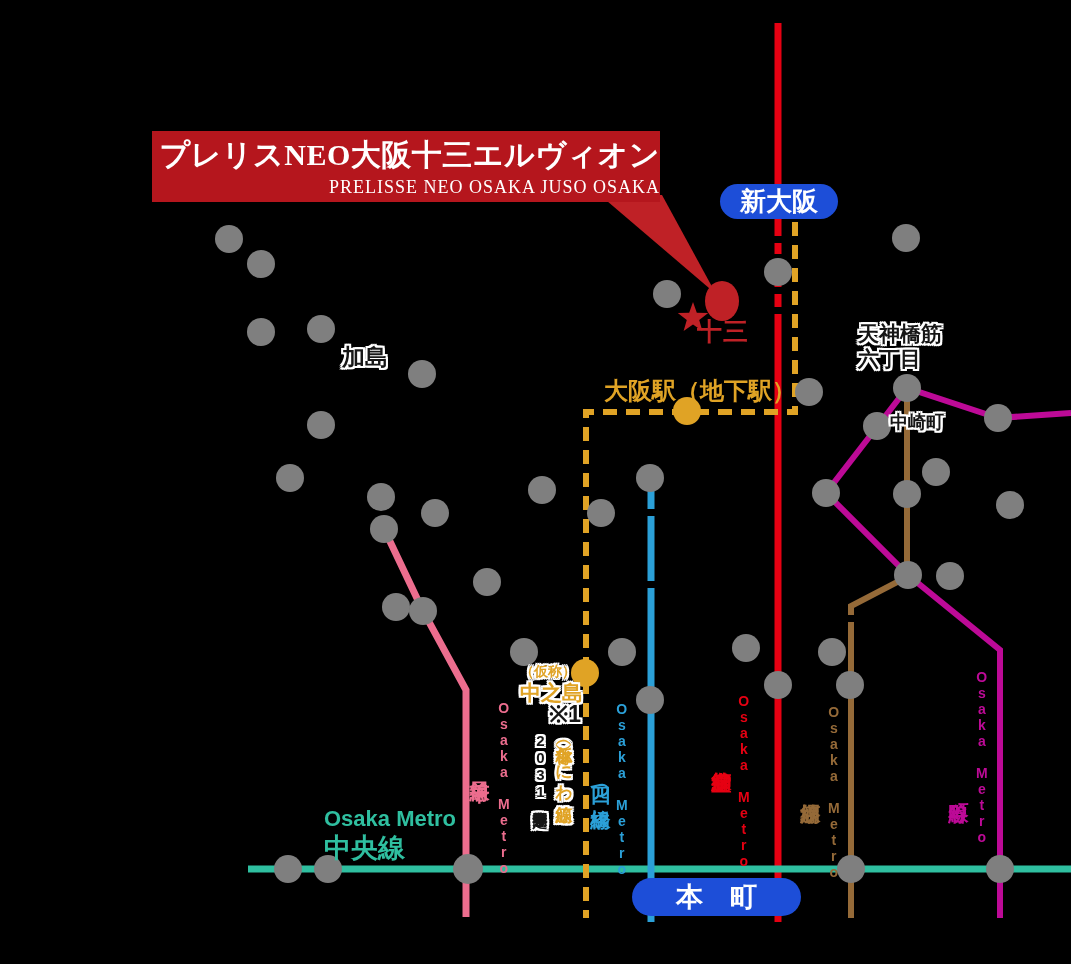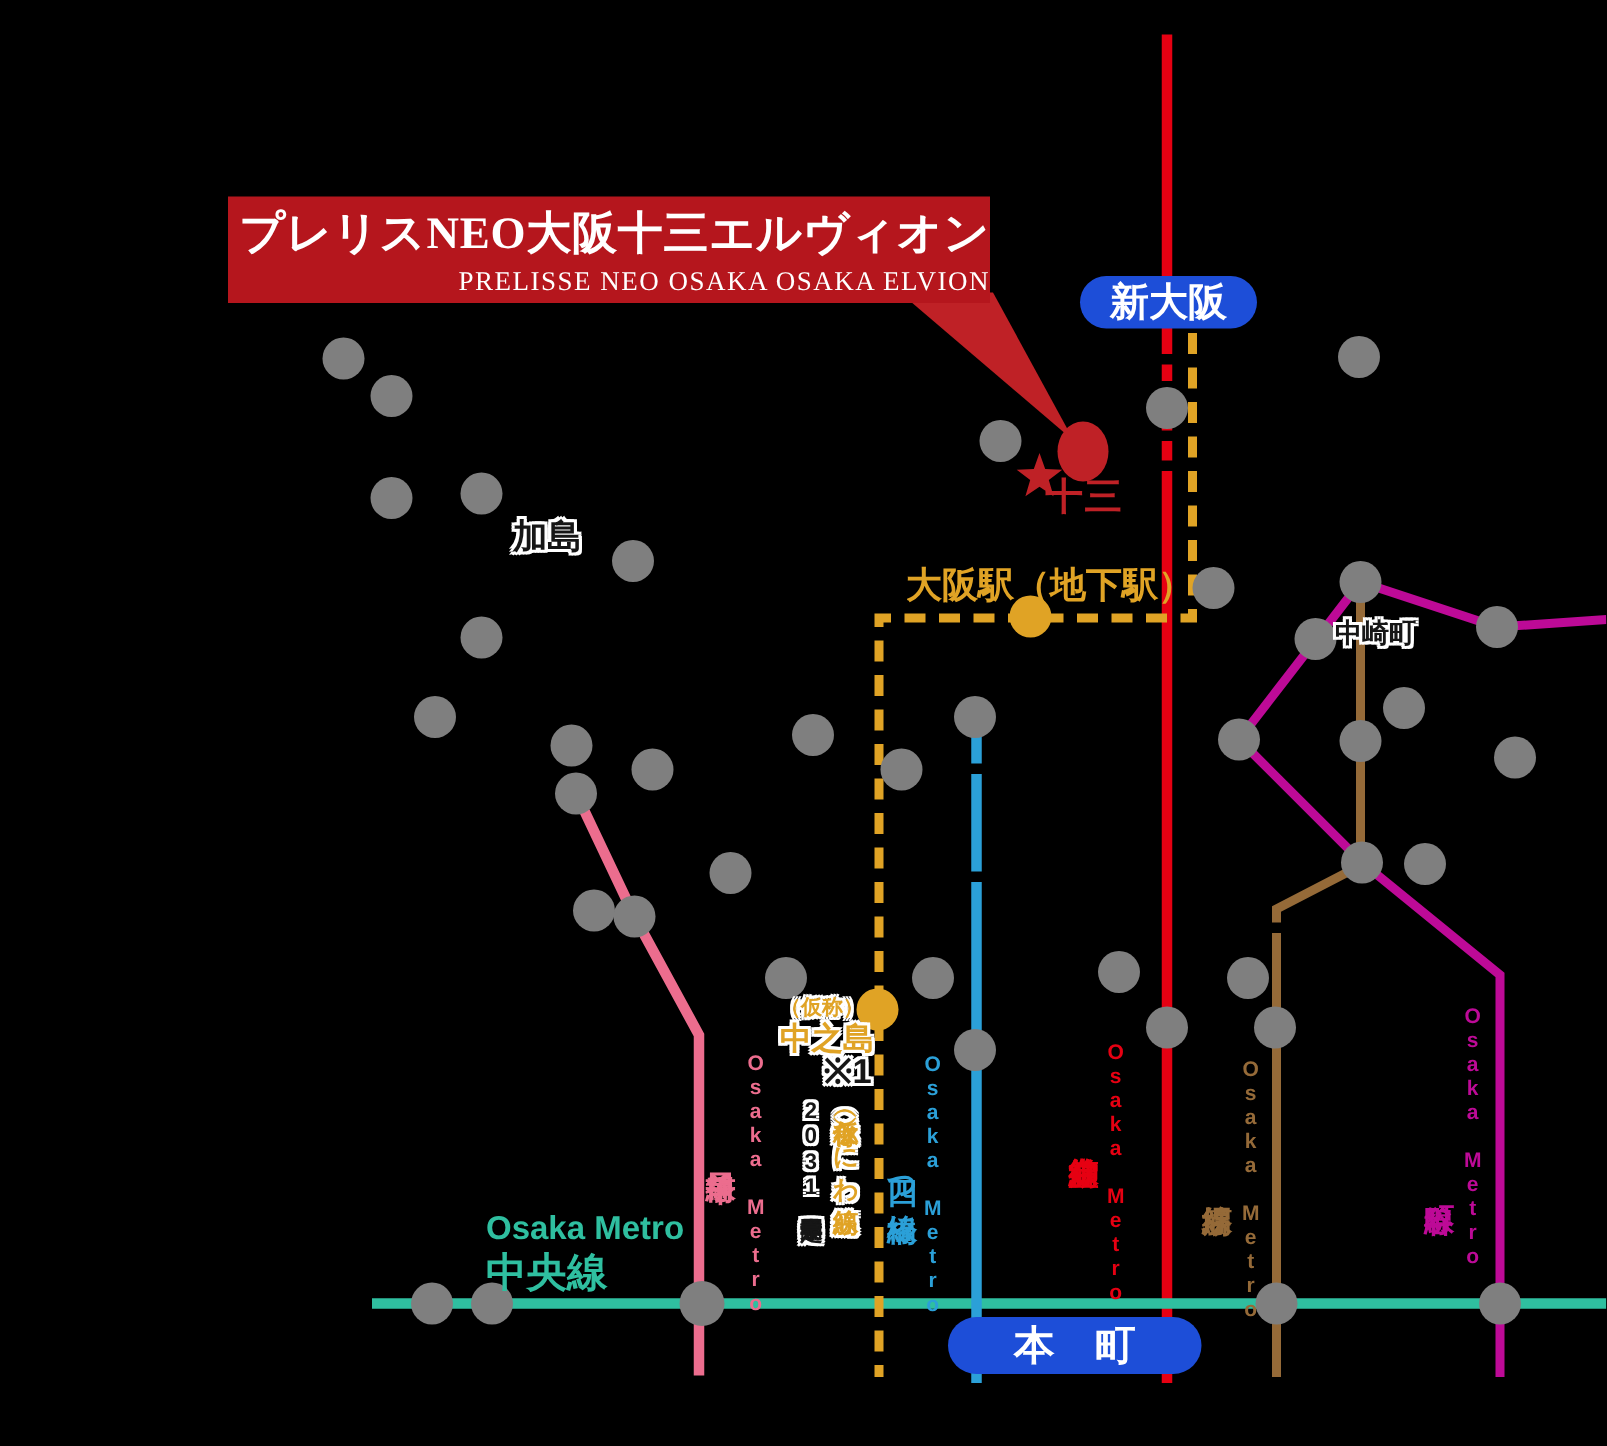--- a/index.html
+++ b/index.html
@@ -103,29 +103,33 @@
     <circle cx="687" cy="411" r="14" fill="#e0a325"></circle>
     <circle cx="585" cy="673" r="14" fill="#e0a325"></circle>
 
     <polygon points="600,195 662,195 716,294" fill="#bf2126"></polygon>
     <polygon points="693,302 696.8,312.7 708.2,313.1 699.2,320 702.4,330.9 693,324.5 683.6,330.9 686.8,320 677.8,313.1 689.2,312.7" fill="#bf2126"></polygon>
     <ellipse cx="722" cy="301" rx="17" ry="20" fill="#bf2126"></ellipse>
   </svg>
 
   <div class="banner">
     <div class="banner-title">プレリスNEO大阪十三エルヴィオン</div>
-    <div class="banner-sub">PRELISSE NEO OSAKA OSAKA ELVION</div>
+    <div class="banner-sub">PRELISSE NEO OSAKA JUSO OSAKA</div>
   </div>
 
   <div class="lbl c-marker" style="left:697px;top:316px;font-size:25px;letter-spacing:1px;text-align:right;">十三</div>
 
   <div class="badge" style="left:720px;top:184px;width:118px;height:35px;border-radius:18px;font-size:26px;">新大阪</div>
   <div class="badge" style="left:632px;top:878px;width:169px;height:38px;border-radius:19px;font-size:27px;">本　町</div>
 
   <div class="lbl outl" style="left:342px;top:344px;font-size:23px;">加島</div>
+  <div class="lbl outl" style="left:858px;top:321px;font-size:21px;">
+    <div>天神橋筋</div>
+    <div>六丁目</div>
+  </div>
   <div class="lbl outl" style="left:890px;top:412px;font-size:18px;">中崎町</div>
 
   <div class="lbl c-orange" style="left:604px;top:377px;font-size:24px;">大阪駅（地下駅）</div>
   <div class="lbl c-orange outlw" style="left:520px;top:663px;font-size:14px;text-align:left;">
     <div>（仮称）</div>
     <div style="font-size:21px;">中之島</div>
   </div>
 
   <div class="lbl c-teal" style="left:324px;top:806px;font-size:22px;">
     <div>Osaka Metro</div>

